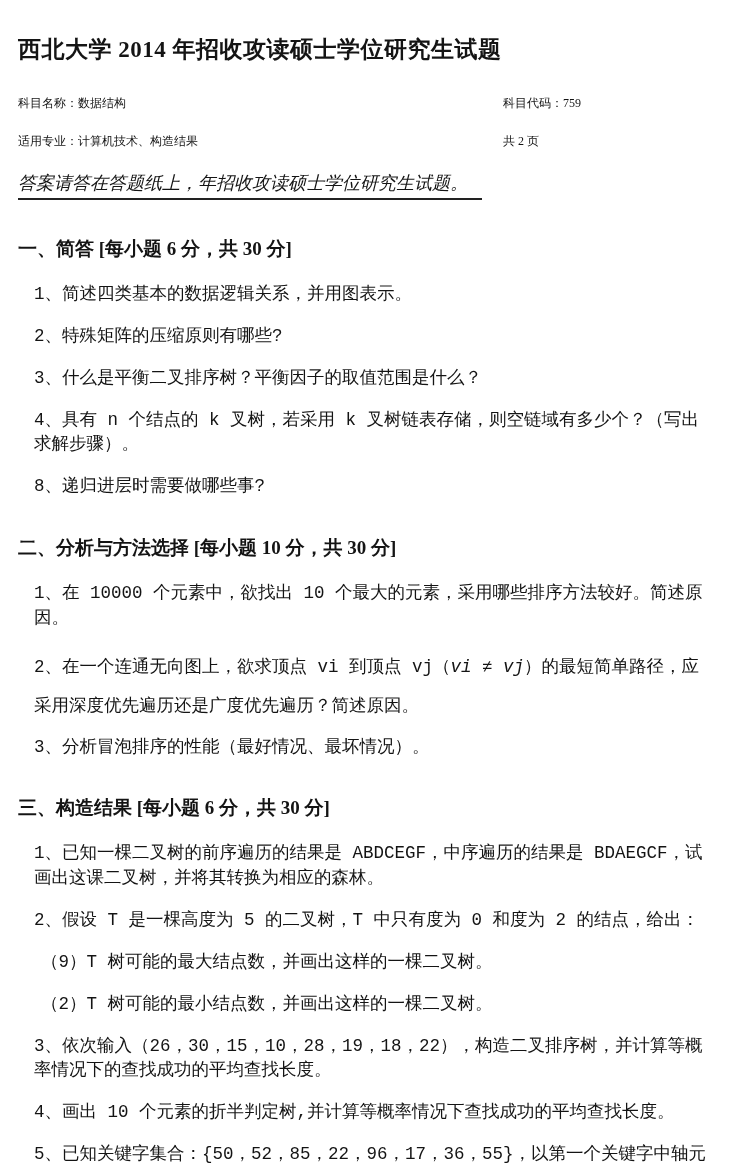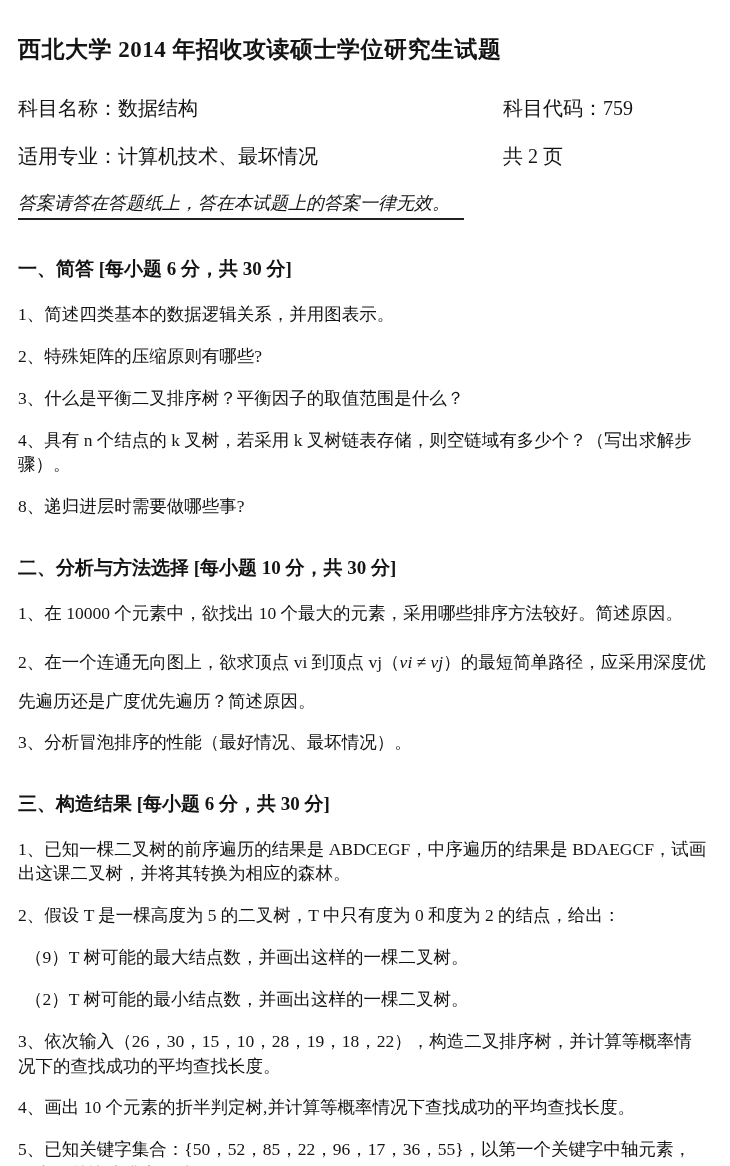--- a/index.html
+++ b/index.html
@@ -22,21 +22,21 @@
   }
   .title {
     font-size: 23px;
     font-weight: bold;
     text-align: left;
     margin: 8px 0 30px 0;
     letter-spacing: 0.5px;
   }
   .meta-row {
     display: flex;
-    font-size: 20px;
+    font-size: 12px;
     margin: 12px 0 21px 0;
   }
   .meta-left { flex: 1 1 auto; }
   .meta-right { width: 205px; flex: 0 0 auto; }
   .notice {
     font-size: 18px;
     margin: 4px 0 36px 0;
   }
   .notice .underlined {
     display: inline-block;
@@ -46,21 +46,22 @@
   }
   .section-heading {
     font-size: 19px;
     font-weight: bold;
     margin: 36px 0 20px 0;
   }
   .section-heading.first { margin-top: 12px; }
   .question {
     font-size: 17.5px;
     line-height: 1.42;
-    margin: 0 0 17px 0;
+    margin: 0 0 17px 16px;
+    font-family: Liberation Mono, monospace;
   }
   .question.wide-leading {
     line-height: 2.25;
     margin-bottom: 8px;
   }
   .question.sub { padding-left: 7px; }
   .formula { font-style: italic; }
 </style>
 </head>
 <body>
@@ -73,27 +74,27 @@
     <div class="meta-left">
       <span>科目名称：</span><span>数据结构</span>
     </div>
     <div class="meta-right">
       <span>科目代码：</span><span>759</span>
     </div>
   </div>
 
   <div class="meta-row">
     <div class="meta-left">
-      <span>适用专业：</span><span>计算机技术、最坏情况</span>
+      <span>适用专业：</span><span>计算机技术、构造结果</span>
     </div>
     <div class="meta-right">共 2 页</div>
   </div>
 
   <div class="notice">
-    <span class="underlined">答案请答在答题纸上，答在本试题上的答案一律无效。</span>
+    <span class="underlined">答案请答在答题纸上，年招收攻读硕士学位研究生试题。</span>
   </div>
 
   <div>
     <div class="section-heading first">一、简答 [每小题 6 分，共 30 分]</div>
     <p class="question">1、简述四类基本的数据逻辑关系，并用图表示。</p>
     <p class="question">2、特殊矩阵的压缩原则有哪些?</p>
     <p class="question">3、什么是平衡二叉排序树？平衡因子的取值范围是什么？</p>
     <p class="question">4、具有 n 个结点的 k 叉树，若采用 k 叉树链表存储，则空链域有多少个？（写出求解步骤）。</p>
     <p class="question">8、递归进层时需要做哪些事?</p>
   </div>

